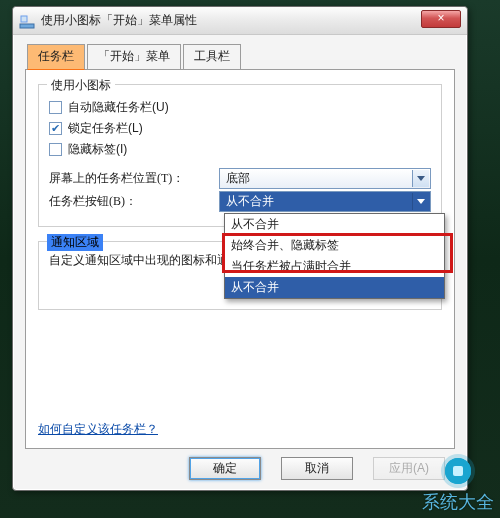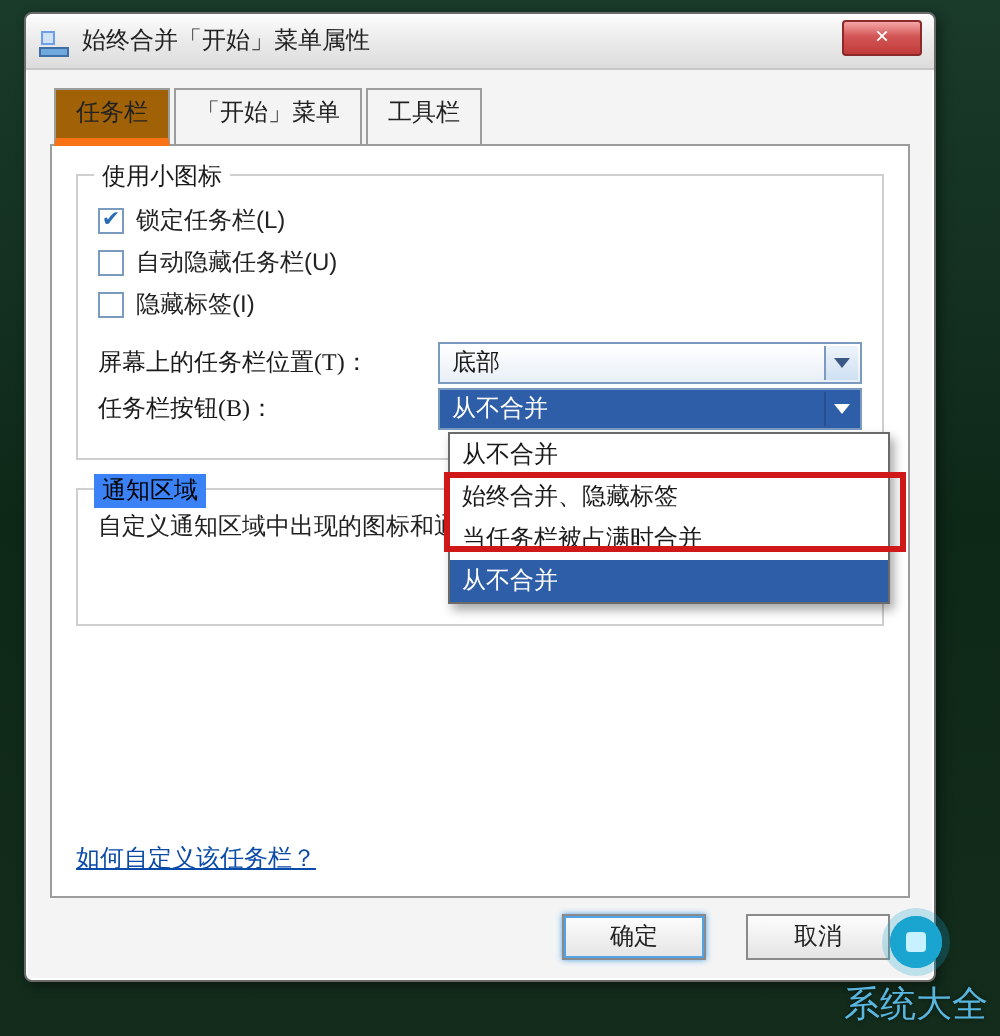--- a/index.html
+++ b/index.html
@@ -44,21 +44,21 @@
   .client { padding: 8px 12px 0 12px; height: calc(100% - 28px); display:flex; flex-direction:column; }
   .tabs { display:flex; gap:2px; margin-left:2px; }
   .tab {
     padding: 3px 10px 4px 10px;
     background:#f4f4f4;
     border:1px solid #9c9c9c;
     border-bottom:none;
     position:relative; top:1px;
     color:#222;
   }
-  .tab.active { background:#a16207; z-index:2; border-bottom:4px solid #f97316; }
+  .tab.active { background:#fdba74; z-index:2; border-bottom:1px solid #f97316; }
   .tabpage {
     background:#ffffff;
     border:1px solid #9c9c9c;
     padding:10px 12px 8px 12px;
     flex:1;
     position:relative;
   }
   .group {
     border:1px solid #cfcfcf;
     padding:10px 10px 12px 10px;
@@ -162,42 +162,42 @@
 <div class="desktop-tint"></div>
 
 <div class="window">
   <div class="titlebar">
     <span class="icon">
       <svg viewBox="0 0 16 16">
           <rect x="1" y="11" width="14" height="4" fill="#6fa8dc" stroke="#3d6fa5"></rect>
           <rect x="2" y="3" width="6" height="6" fill="#cfe2f3" stroke="#6d9eeb"></rect>
         </svg>
     </span>
-    <span class="title">始终合并「开始」菜单属性</span>
+    <span class="title">使用小图标「开始」菜单属性</span>
     <div class="close">×</div>
   </div>
 
   <div class="client">
     <div class="tabs">
       <div class="tab active">任务栏</div>
       <div class="tab">「开始」菜单</div>
       <div class="tab">工具栏</div>
     </div>
 
     <div class="tabpage">
       <div class="group">
         <span class="legend">使用小图标</span>
 
         <div class="chk-row">
+          <span class="chk"></span>
+          <span>自动隐藏任务栏(U)</span>
+        </div>
+        <div class="chk-row">
           <span class="chk checked"></span>
           <span>锁定任务栏(L)</span>
-        </div>
-        <div class="chk-row">
-          <span class="chk"></span>
-          <span>自动隐藏任务栏(U)</span>
         </div>
         <div class="chk-row">
           <span class="chk"></span>
           <span>隐藏标签(I)</span>
         </div>
 
         <div class="form-row">
           <span class="lab">屏幕上的任务栏位置(T)：</span>
           <div class="combo">
             <span>底部</span>
@@ -233,20 +233,21 @@
       </div>
 
       <div class="link-wrap">
         <span class="link">如何自定义该任务栏？</span>
       </div>
     </div>
 
     <div class="footer">
       <div class="btn default">确定</div>
       <div class="btn">取消</div>
+      <div class="btn" style="opacity:.35">应用(A)</div>
     </div>
   </div>
 </div>
 
 <div class="watermark">
   <span class="logo"></span>
   <span>系统大全</span>
 </div>
 
 </body></html>

